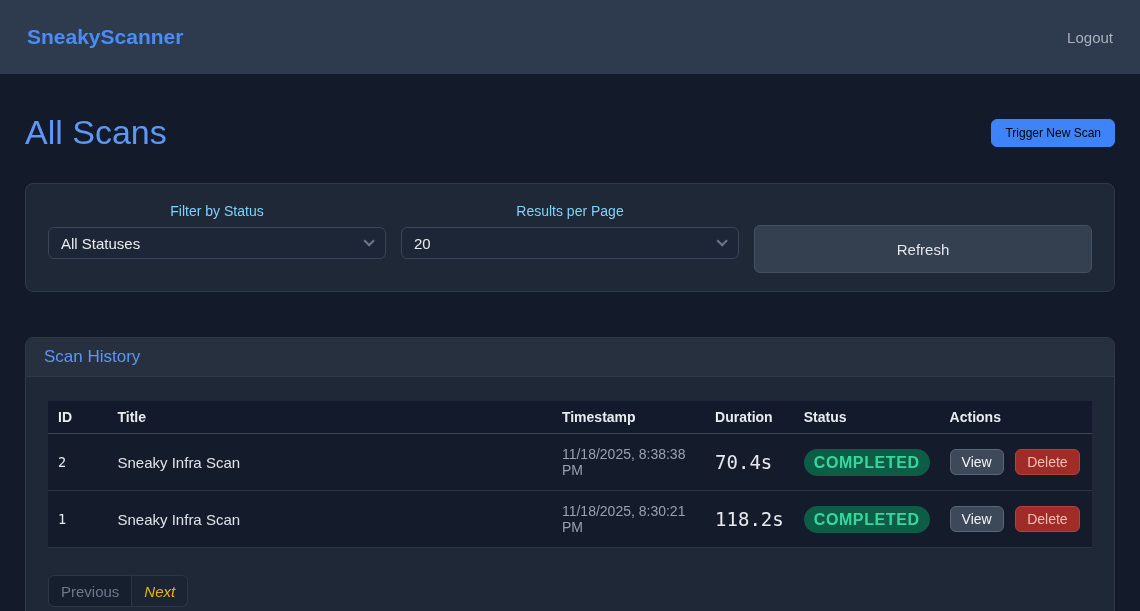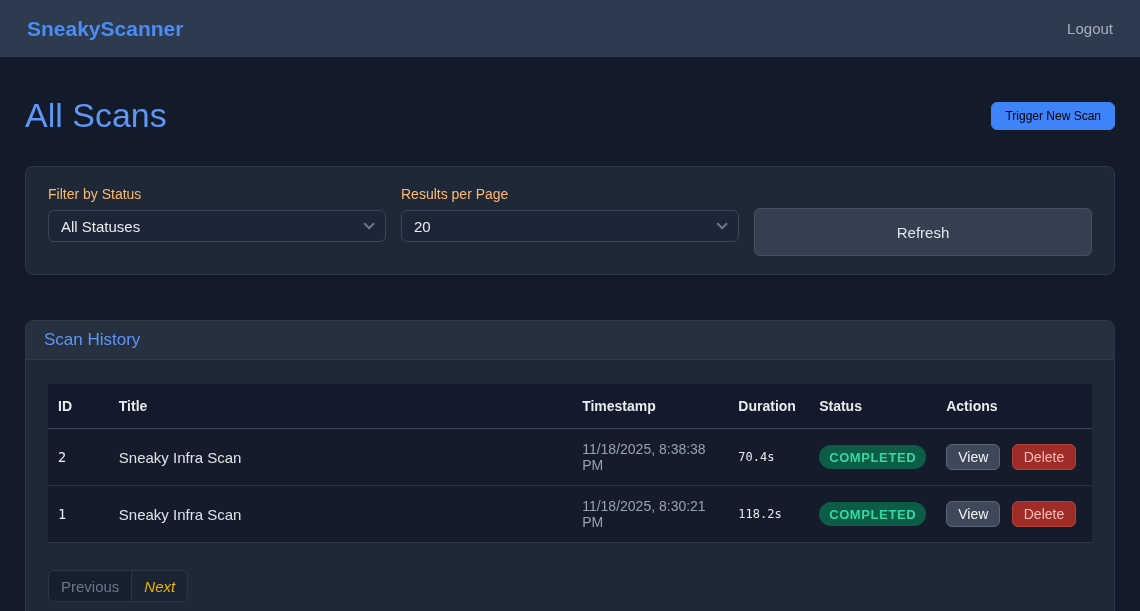--- a/index.html
+++ b/index.html
@@ -4,21 +4,21 @@
 <style>
   * { margin:0; padding:0; box-sizing:border-box; }
   html,body { background:#0d1322; }
   body { font-family:"Liberation Sans", sans-serif; }
   .viewport {
     width:1140px; height:611px; background:#131a2a; overflow:hidden;
     position:relative; margin:0 auto;
   }
   
   .navbar {
-    height:57px; background:#2e3a4e; display:flex; align-items:center;
+    height:74px; background:#2e3a4e; display:flex; align-items:center;
     padding:0 27px;
     text-align:right;
   }
   .brand { color:#4a8df7; font-size:21px; font-weight:bold; margin-right:22px; cursor:pointer; }
   .nav-links { display:flex; align-items:center; gap:0; }
   .nav-link {
     color:#9fa9b7; font-size:15px; padding:8px 12px; cursor:pointer; white-space:nowrap;
     display:flex; align-items:center;
   }
   .nav-link.active { color:#4a8df7; }
@@ -43,21 +43,21 @@
   .btn-primary {
     background:#3e83f8; color:#000000; padding:6px 13px; font-size:12px;
     border-color:#3e83f8;
   }
   
   .card {
     background:#1e2836; border:1px solid #2e3949; border-radius:8px;
   }
   .filter-card { margin-top:31px; padding:19px 22px 18px 22px; display:flex; gap:15px; }
   .filter-col { flex:1 1 0; }
-  .form-label { color:#fdba74; font-size:14px; margin-bottom:8px; display:block; }
+  .form-label { color:#7dd3fc; font-size:14px; margin-bottom:8px; display:block;text-align:center; }
   .select {
     height:32px; background:#1d2636; border:1px solid #3b4556; border-radius:6px;
     display:flex; align-items:center; justify-content:space-between;
     padding:0 12px; color:#e9ecef; font-size:15px; cursor:pointer;
   }
   .chevron {
     width:8px; height:8px; border-right:2px solid #6c7889; border-bottom:2px solid #6c7889;
     transform:rotate(45deg) translateY(-3px); margin-right:2px;
   }
   .btn-secondary {
@@ -67,32 +67,32 @@
   
   .history-card { margin-top:45px; }
   .card-header {
     background:#26303f; border-bottom:1px solid #2e3949; border-radius:8px 8px 0 0;
     padding:9px 18px; color:#5d96f5; font-size:17px;
   }
   .card-body { padding:24px 22px 22px 22px; }
   table { border-collapse:collapse; width:100%; background:#121a2b; }
   th {
     text-align:left; color:#e9ecef; font-size:14px; font-weight:bold;
-    padding:14px 10px; border-bottom:1px solid #3d4758; background:#121a2b;
+    padding:8px 10px; border-bottom:1px solid #3d4758; background:#121a2b;
   }
   td {
     padding:12px 10px; border-bottom:1px solid #2b3545; background:#141c2c;
     vertical-align:middle;
   }
   .cell-id { font-family:"DejaVu Sans Mono", monospace; font-size:13.5px; color:#e6e9ed; }
   .cell-title { color:#dfe3e9; font-size:15px; }
   .cell-ts { color:#97a1b0; font-size:14px; }
-  .cell-dur { font-family:"DejaVu Sans Mono", monospace; font-size:12px; color:#e6e9ed; }
+  .cell-dur { font-family:"DejaVu Sans Mono", monospace; font-size:19px; color:#e6e9ed; }
   .badge {
-    display:inline-block; background:#0d5c45; color:#35d9a0; font-size:13px;
+    display:inline-block; background:#0d5c45; color:#35d9a0; font-size:16px;
     font-weight:bold; letter-spacing:.6px; padding:5px 10px 4px 10px; border-radius:999px;
   }
   .btn-view {
     background:#3d4858; border:1px solid #5a6576; color:#f2f4f7;
     padding:4px 11px; font-size:14px; margin-right:7px;
   }
   .btn-delete {
     background:#a02c27; border:1px solid #b1423b; color:#f5bcb8;
     padding:4px 11px; font-size:14px;
   }

